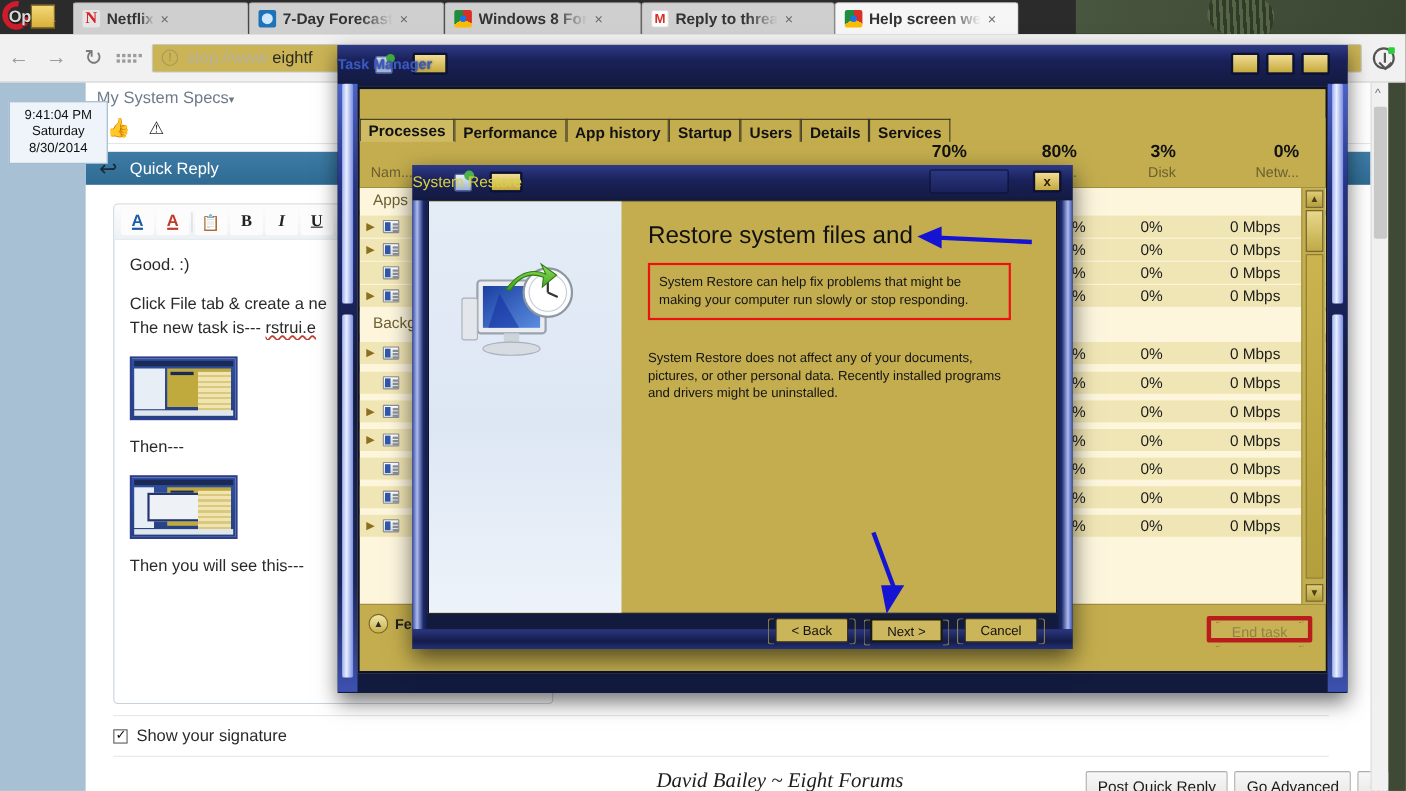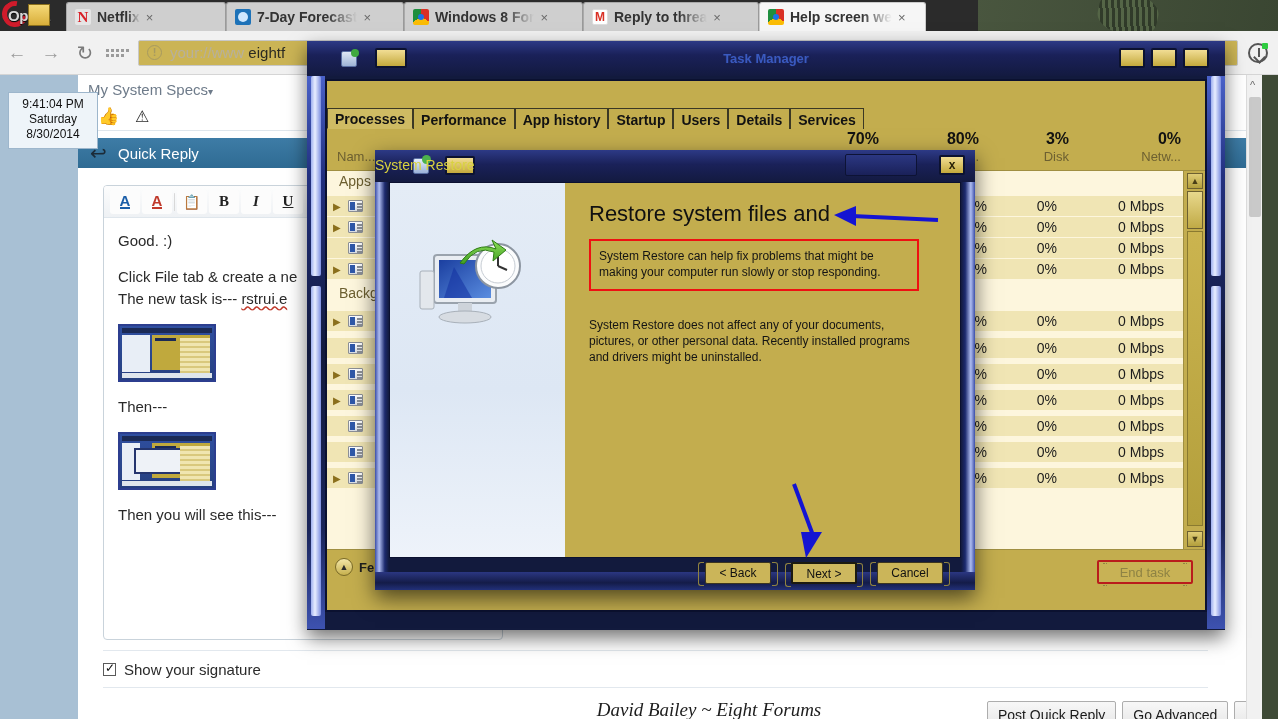--- a/index.html
+++ b/index.html
@@ -205,21 +205,21 @@
   }
   .blueframe{
     position:absolute;background:linear-gradient(180deg,#4a62c9 0%,#22307f 18%,#121a3d 50%,#1a2559 82%,#3d52b0 100%);
   }
   #tm-titlebar{
     position:absolute;left:0;top:0;width:918px;height:35px;
     background:linear-gradient(180deg,#2d3a86 0%,#1a2159 40%,#131a40 100%);
     display:flex;align-items:center;
   }
   #tm-title{
-    position:absolute;left:0;right:0;text-align:center;
+    position:absolute;left:0;right:0;text-align:left;
     color:#3a5ac0;font-size:13px;font-weight:bold;
     text-shadow:0 0 2px #1f2a66;
   }
   .tm-sysicon{
     position:absolute;left:34px;top:10px;width:16px;height:16px;
     background:linear-gradient(#dfe8f5,#9eb4d6);border:1px solid #5a6fa3;border-radius:2px;
   }
   .tm-sysicon:after{content:"";position:absolute;right:-3px;top:-3px;width:8px;height:8px;border-radius:50%;background:#3fa93f;}
   .tm-restorebtn{
     position:absolute;left:68px;top:7px;width:32px;height:20px;
@@ -312,21 +312,21 @@
     position:absolute;left:8px;top:8px;display:flex;align-items:center;gap:6px;
     font-size:13px;color:#1f1f1f;font-weight:bold;
   }
   #fewer-details .circ{
     width:18px;height:18px;border-radius:50%;
     background:linear-gradient(#f3e6a8,#c7b14e);border:1px solid #7a6a28;
     text-align:center;line-height:16px;font-size:9px;color:#2b2b2b;
   }
   #endtask{
     position:absolute;right:16px;top:10px;width:96px;height:24px;
-    background:#c8b255;border:2px solid #b91c1c;border-radius:2px;
+    background:#c8b255;border:4px solid #b91c1c;border-radius:2px;
     color:#8e8344;font-size:13px;text-align:center;line-height:22px;
   }
   #endtask:before,#endtask:after{
     content:"";position:absolute;top:1px;width:4px;height:21px;
     border:1px dotted #8e8344;border-left:0;border-right:0;
   }
   #endtask:before{left:4px;} #endtask:after{right:4px;}
 
   
   .tm-edge-l{left:0;top:35px;width:18px;height:553px;}
@@ -464,21 +464,21 @@
       <i></i>
       <i></i>
       <i></i>
       <i></i>
       <i></i>
       <i></i>
       <i></i>
   </span>
   <div id="urlbar">
     <span class="secicon"></span>
-    <span class="urltext"><span>your://www </span><b>eightf</b></span>
+    <span class="urltext"><span>stop://www </span><b>eightf</b></span>
   </div>
   <div class="rightzone">
     <span class="dl-icon">
         <span class="dl-badge"></span>
       </span>
   </div>
 </div>
 
 <div id="page">
   <div id="page-left-gutter"></div>

